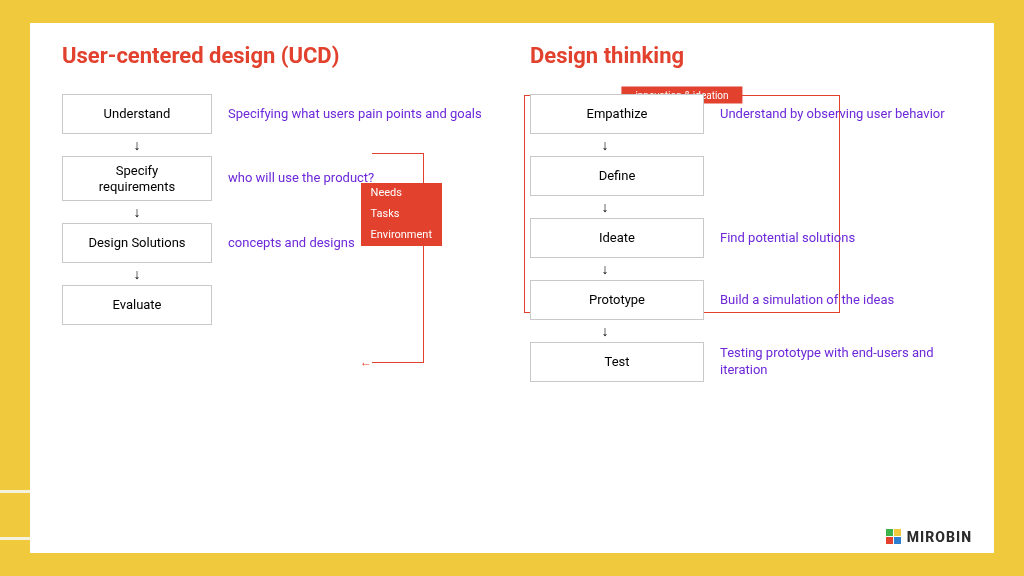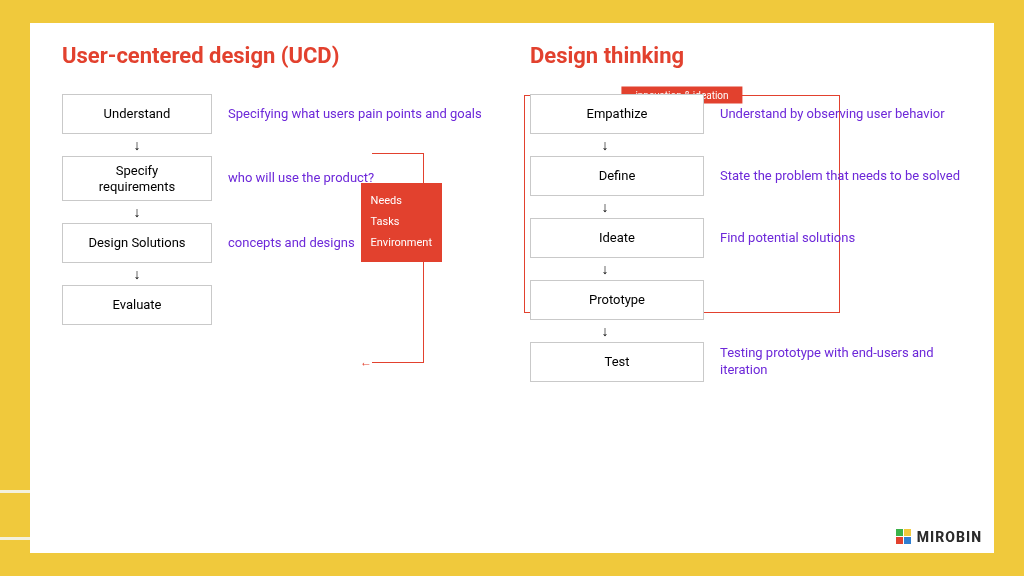--- a/index.html
+++ b/index.html
@@ -69,21 +69,21 @@
     padding: 4px 0;
   }
   
   .needs-box {
     position: absolute;
     right: 52px;
     top: 140px;
     background: #e2412e;
     color: #fff;
     font-size: 11px;
-    padding: 8px 10px;
+    padding: 0 10px;
     line-height: 1.9;
     text-align: left;
   }
   .needs-box div { white-space: nowrap; }
   
   .feedback-line {
     position: absolute;
     border-color: #e2412e;
   }
   .fb-vert {
@@ -120,21 +120,21 @@
     transform: translate(-50%, -50%);
     background: #e2412e;
     color: #fff;
     font-size: 10px;
     padding: 3px 14px;
   }
   .dt-steps { margin-top: 16px; }
   .dt-col .box { width: 174px; }
   .logo {
     position: absolute;
-    right: 12px;
+    right: 22px;
     bottom: 8px;
     font-weight: 800;
     letter-spacing: 1px;
     font-size: 14px;
     color: #2b2b2b;
     display: flex;
     gap: 6px;
   }
   .logo-mark {
     display: inline-grid;
@@ -206,30 +206,30 @@
       </div>
 
       <div class="steps dt-steps">
         <div class="step-row">
           <div class="box">Empathize</div>
           <div class="desc">Understand by observing user behavior</div>
         </div>
         <div class="arrow">↓</div>
         <div class="step-row">
           <div class="box">Define</div>
-          <div class="desc">State the problem that needs to be solved</div>
         </div>
         <div class="arrow">↓</div>
         <div class="step-row">
           <div class="box">Ideate</div>
           <div class="desc">Find potential solutions</div>
         </div>
         <div class="arrow">↓</div>
         <div class="step-row">
           <div class="box">Prototype</div>
+          <div class="desc">Build a simulation of the ideas</div>
         </div>
         <div class="arrow">↓</div>
         <div class="step-row">
           <div class="box">Test</div>
           <div class="desc">Testing prototype with end-users and iteration</div>
         </div>
       </div>
     </div>
 
   </div>

